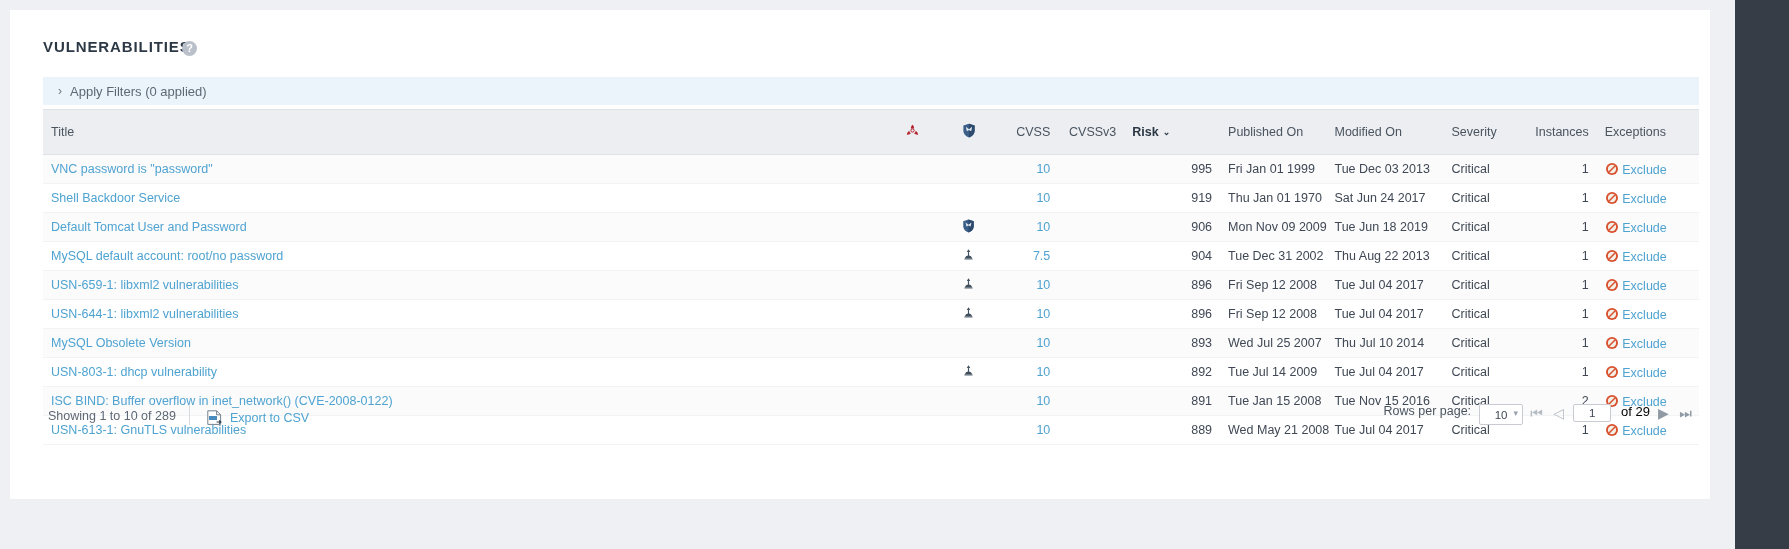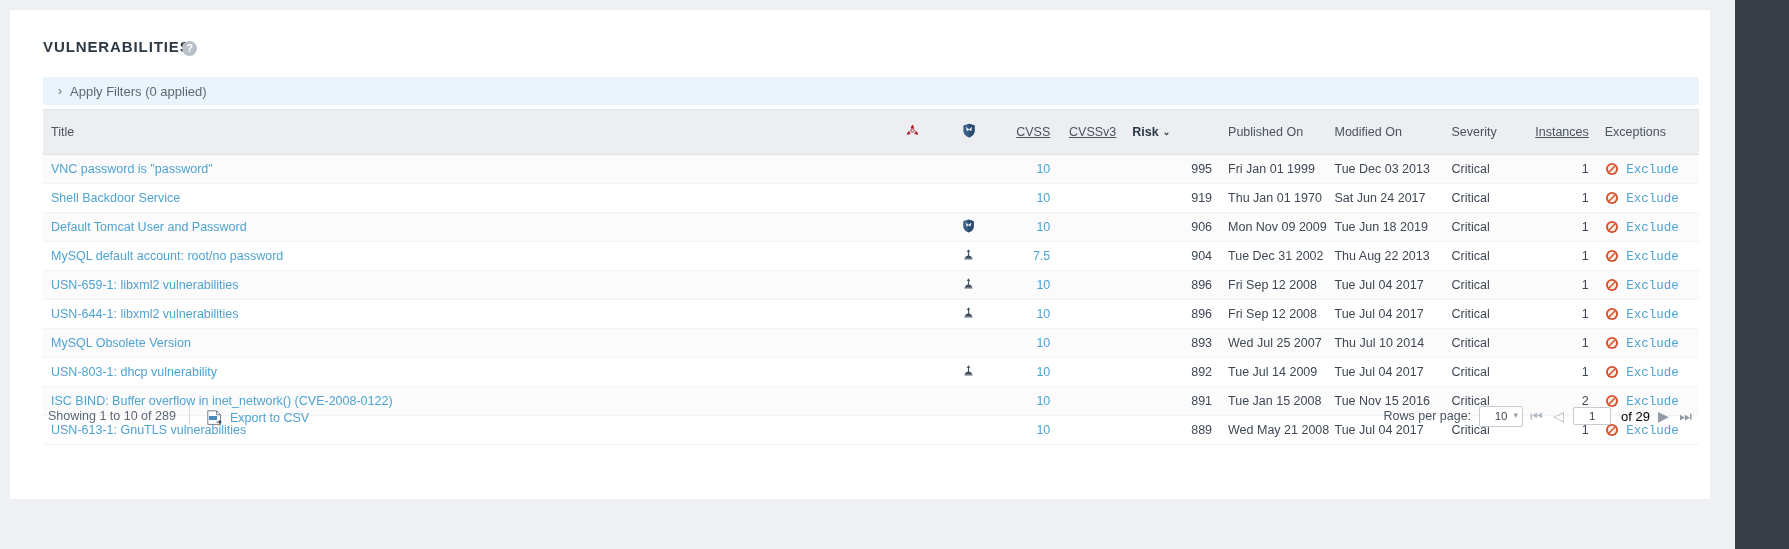--- a/index.html
+++ b/index.html
@@ -111,21 +111,21 @@
     text-align: left;
     padding: 15px 8px;
     box-sizing: border-box;
     white-space: nowrap;
     vertical-align: middle;
   }
   table.vuln thead th.sorted {
     font-weight: bold;
     color: #2d3845;
   }
-  table.vuln thead th.num { text-align: right; text-decoration: underline; }
+  table.vuln thead th.num { text-align: right; }
   table.vuln thead th.ctr { text-align: center; padding: 0; }
   table.vuln tbody td {
     height: 29px;
     font-size: 12.5px;
     color: #3f4854;
     padding: 0 8px;
     box-sizing: border-box;
     white-space: nowrap;
     vertical-align: middle;
     border-bottom: 1px solid #f2f3f5;
@@ -145,21 +145,21 @@
     text-decoration: none;
     cursor: pointer;
   }
   a.exclude-link {
     color: #4fa3d1;
     text-decoration: none;
     font-size: 12.5px;
     cursor: pointer;
     vertical-align: middle;
   }
-  .exclude-cell { white-space: nowrap; font-family: Liberation Mono, monospace; }
+  .exclude-cell { white-space: nowrap; }
   .sort-caret {
     display: inline-block;
     margin-left: 4px;
     font-size: 9px;
     vertical-align: 1px;
   }
   
   .footer {
     position: absolute;
     left: 33px;
@@ -194,21 +194,21 @@
   .export-label {
     font-size: 12.5px;
     color: #4fa3d1;
     margin-left: 6px;
   }
   .pager {
     position: absolute;
     right: 5px;
     top: 2px;
     display: flex;
-    align-items: center;
+    align-items: flex-start;
     height: 24px;
   }
   .rows-label {
     font-size: 12.5px;
     color: #4a545f;
     margin-right: 8px;
   }
   .rows-select {
     width: 42px;
     height: 19px;

